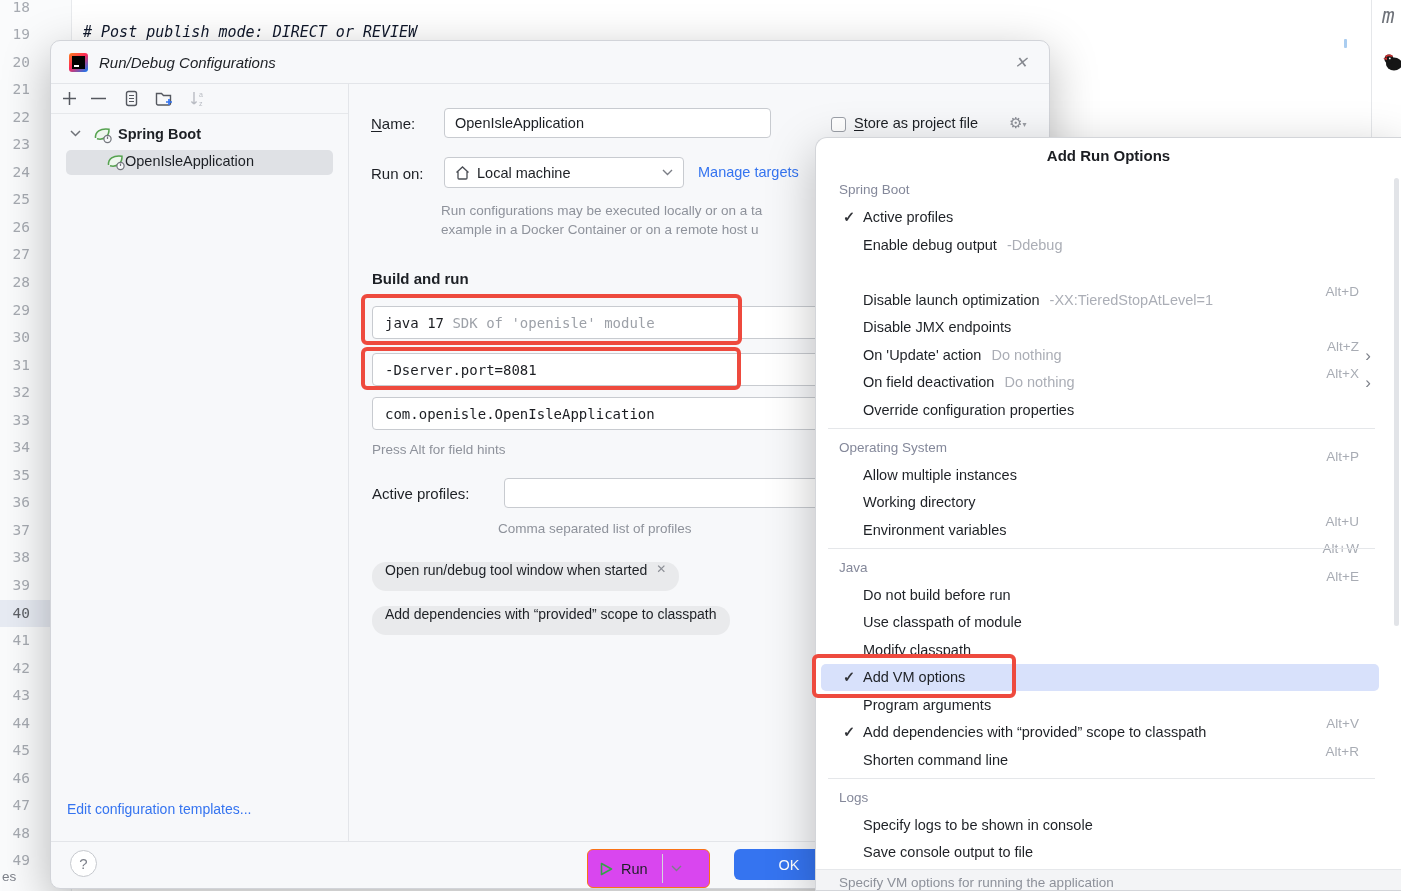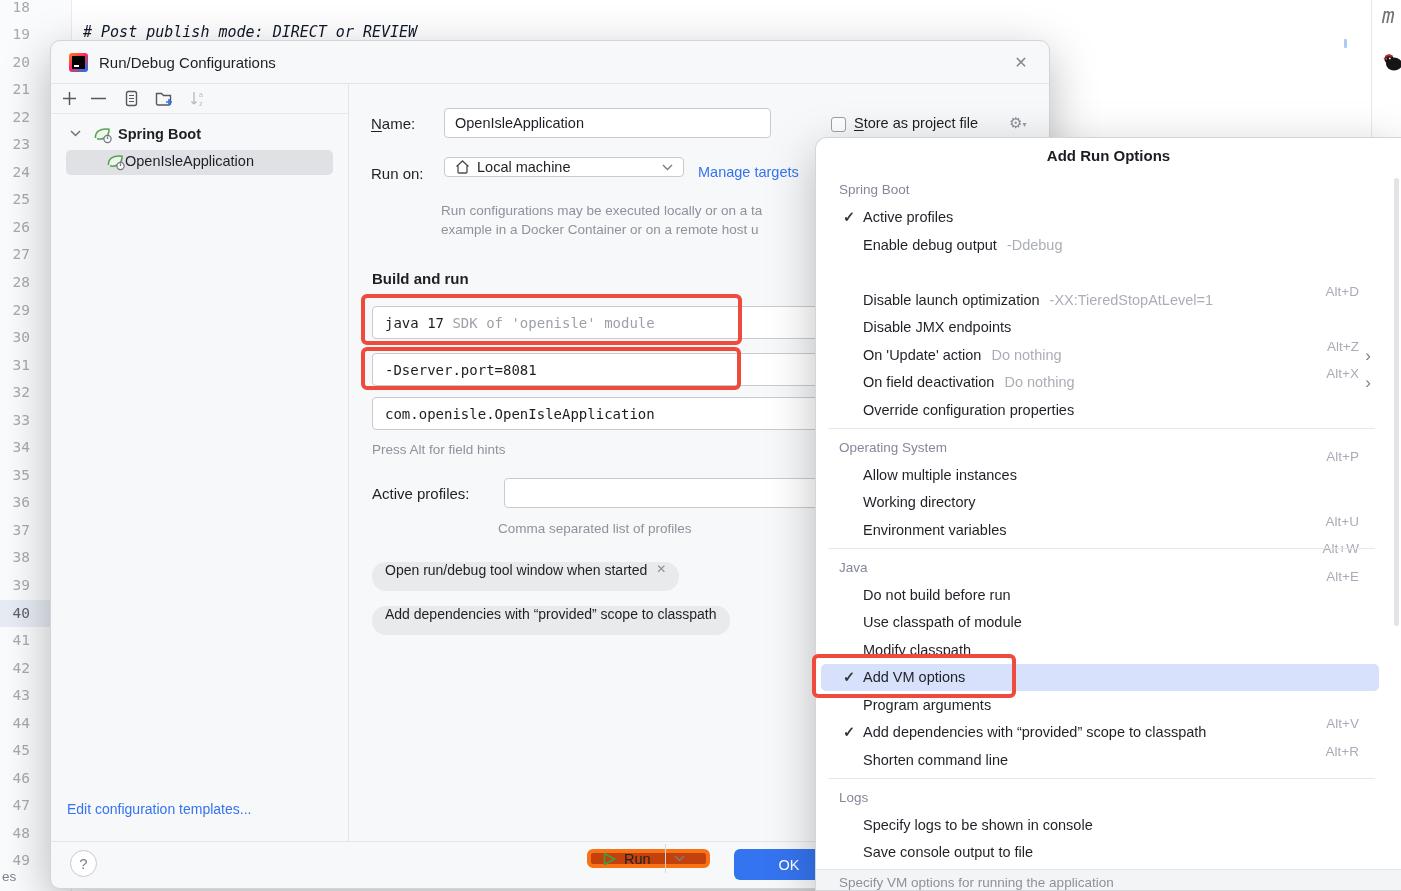--- a/index.html
+++ b/index.html
@@ -20,21 +20,21 @@
 
   
   #right-panel { position:absolute; left:1371px; top:0; width:30px; height:891px; background:#fff; border-left:1px solid #e5e7ea; z-index:2; }
   #right-fragment { position:absolute; left:10px; top:4px; font-family:"DejaVu Sans Mono", monospace; font-style:italic; font-size:21px; color:#6f737a; }
   #bird { position:absolute; left:11px; top:53px; }
   #editor-mark { position:absolute; left:1344px; top:39px; width:3px; height:9px; background:#aacdf0; border-radius:1px; z-index:2; }
 
   
   #dialog { position:absolute; left:50px; top:40px; width:1000px; height:849px; background:#f7f8fa;
             border:1px solid #d2d4d9; border-radius:10px; box-shadow:0 14px 48px rgba(0,0,0,.28); z-index:5; }
-  #dlg-titlebar { position:absolute; left:0; top:0; right:0; height:43px; border-bottom:1px solid #e3e5e9; }
+  #dlg-titlebar { position:absolute; left:0; top:0; right:0; height:43px; border-bottom:1px solid #e3e5e9;font-style:italic; }
   #dlg-logo { position:absolute; left:18px; top:12px; width:19px; height:19px; border-radius:3px;
               background:linear-gradient(140deg,#fc801d 0%,#fe2857 45%,#077cfb 100%); }
   #dlg-logo .inner { position:absolute; left:3px; top:3px; width:13px; height:13px; background:#000; }
   #dlg-logo .bar { position:absolute; left:5px; bottom:5px; width:5px; height:2px; background:#fff; }
   #dlg-title { position:absolute; left:48px; top:13px; font-size:15px; color:#1d2025; }
   #dlg-close { position:absolute; right:16px; top:10px; width:24px; height:24px; text-align:center; line-height:24px;
                color:#85888f; font-size:16px; cursor:default; }
 
   
   #tree-toolbar { position:absolute; left:0; top:43px; width:297px; height:30px; border-bottom:1px solid #e6e8eb; }
@@ -48,41 +48,41 @@
   
   .flabel { position:absolute; font-size:15px; color:#1d2025; white-space:nowrap; }
   .uletter { text-decoration:underline; text-underline-offset:2px; }
   .tfield { position:absolute; background:#fff; border:1px solid #c8cbd0; border-radius:4px; font-size:14.5px;
             color:#1d2025; padding:0 10px; display:flex; align-items:center; }
   #name-input { left:393px; top:67px; width:327px; height:30px; }
   #store-check { position:absolute; left:780px; top:76px; width:15px; height:15px; background:#fff; border:1.5px solid #9ca0a8; border-radius:3px; }
   #store-label { position:absolute; left:803px; top:74px; font-size:14.5px; }
   #store-gear { position:absolute; left:958px; top:73px; font-size:15px; color:#8b8e96; }
   #store-gear .dd { font-size:8px; color:#9a9da4; vertical-align:1px; }
-  #runon-select { left:393px; top:116px; width:240px; height:20px; gap:7px; }
+  #runon-select { left:393px; top:116px; width:240px; height:31px; gap:7px; }
   #runon-select .chev { margin-left:auto; }
   #manage-link { position:absolute; left:647px; top:123px; font-size:14.5px; color:#3574f0; white-space:nowrap; }
   .helpline { position:absolute; left:390px; font-size:13.5px; color:#8e929b; white-space:nowrap; }
   #build-run-h { position:absolute; left:321px; top:229px; font-size:15px; font-weight:700; color:#1d2025; }
   .mono-field { position:absolute; left:321px; width:489px; height:33px; background:#fff; border:1px solid #c8cbd0;
                 border-radius:4px; font-family:"DejaVu Sans Mono", monospace; font-size:14px; color:#1b1d22;
                 display:flex; align-items:center; padding:0 12px; white-space:pre; }
   .mono-dim { color:#9da1a8; }
   #alt-hint { position:absolute; left:321px; top:401px; font-size:13.5px; color:#8e929b; }
   #profiles-label { position:absolute; left:321px; top:444px; font-size:15px; }
   #profiles-input { left:453px; top:437px; width:357px; height:30px; }
   #profiles-hint { position:absolute; left:447px; top:480px; font-size:13.5px; color:#8e929b; }
   .tag { position:absolute; left:321px; height:29px; background:#e9eaec; border-radius:14px; display:inline-flex;
          align-items:flex-start; padding:0 13px; font-size:14px; color:#1d2025; white-space:nowrap; }
   .tag .x { margin-left:9px; color:#8a8d94; font-size:12px; }
   #edit-templates { position:absolute; left:16px; top:760px; font-size:14px; color:#3574f0; }
   #dlg-footer-divider { position:absolute; left:0; top:800px; width:100%; height:1px; background:#e3e5e9; }
   #help-btn { position:absolute; left:19px; top:809px; width:27px; height:27px; border:1.5px solid #c6c9ce; border-radius:50%;
               color:#7d818a; font-size:15px; display:flex; align-items:center; justify-content:center; background:#fff; }
-  #run-btn { position:absolute; left:536px; top:808px; width:123px; height:19px; background:#c2410c; border:4px solid #f97316;
+  #run-btn { position:absolute; left:536px; top:808px; width:123px; height:39px; background:#d946ef; border:1px solid #f97316;
              border-radius:6px; display:flex; align-items:center; }
   #run-btn .txt { font-size:14.5px; color:#1d2025; margin-left:8px; }
   #run-btn .sep { width:1px; height:29px; background:#d4d6da; margin-left:14px; }
   #run-btn .chev { margin:0 8px; }
   #ok-btn { position:absolute; left:683px; top:808px; width:110px; height:31px; background:#3574f0; border-radius:6px;
             color:#fff; font-size:14.5px; display:flex; align-items:center; justify-content:center; }
 
   
   #popup { position:absolute; left:815px; top:137px; width:586px; height:754px; background:#ffffff;
            border:1px solid #d3d5d9; border-right:none; border-radius:12px 0 0 0;

